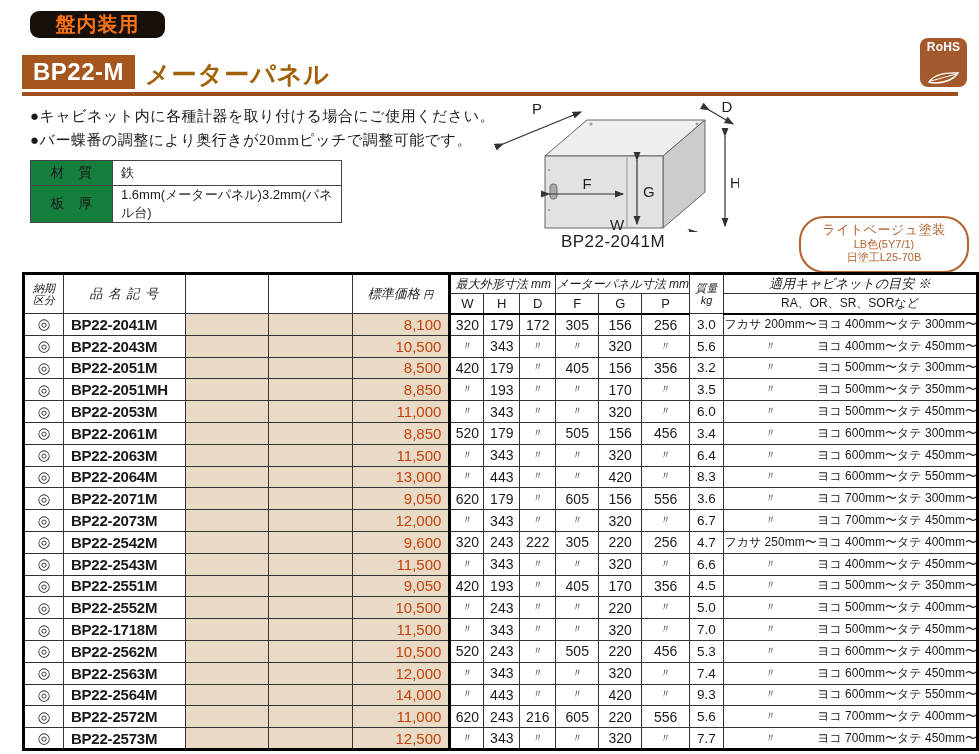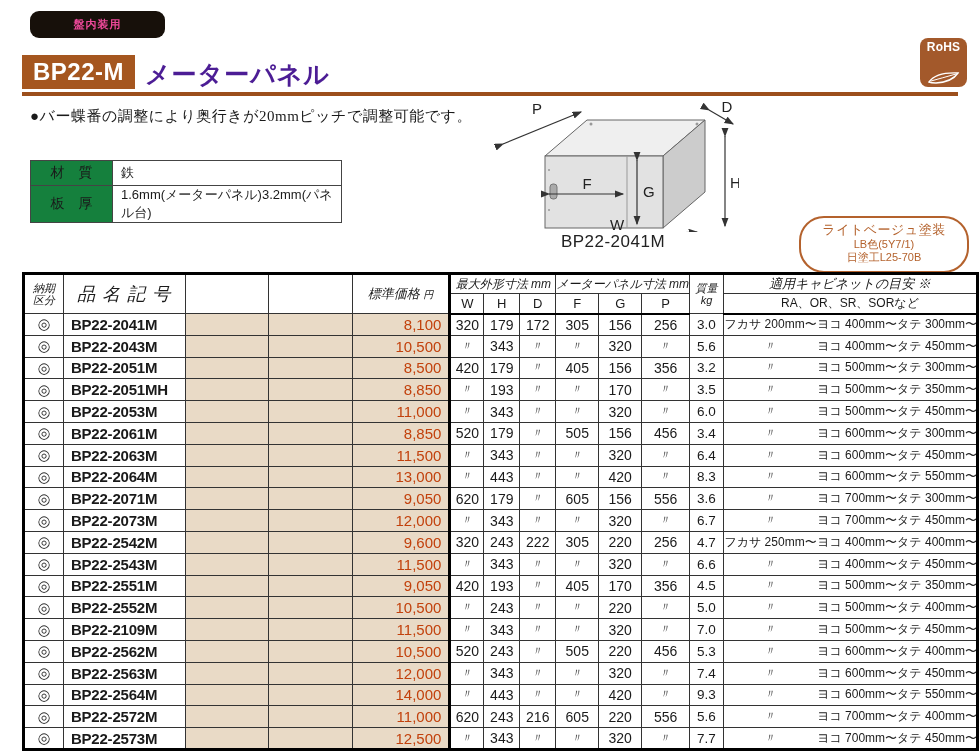--- a/index.html
+++ b/index.html
@@ -1,31 +1,31 @@
 <!DOCTYPE html>
 <html><head>
 <meta charset="utf-8">
 <style>
   * { margin:0; padding:0; box-sizing:border-box; }
   html,body { width:979px; height:754px; background:#fff; font-family:"Liberation Sans", sans-serif; color:#1a1a1a; }
   #page { position:relative; width:979px; height:754px; background:#fff; overflow:hidden; }
 
   
   .cat-badge { position:absolute; left:30px; top:11px; width:135px; height:27px; background:#17100a;
-    border-radius:9px; color:#ec4899; font-weight:bold; font-size:11px; display:flex; align-items:center; justify-content:center; letter-spacing:1px; }
+    border-radius:9px; color:#f97316; font-weight:bold; font-size:20px; display:flex; align-items:center; justify-content:center; letter-spacing:1px; }
 
   
   .rohs { position:absolute; left:920px; top:38px; width:47px; height:49px; background:#a3592b; border-radius:8px;
     display:flex; flex-direction:column; align-items:center; justify-content:center; gap:15px; }
   .rohs .rohs-txt { color:#fff; font-weight:bold; font-size:12px; letter-spacing:0.2px; }
 
   
   .model-box { position:absolute; left:22px; top:55px; height:34px; background:#a5561f; color:#fff;
     font-weight:bold; font-size:24px; display:flex; align-items:center; padding:16px 11px; letter-spacing:0.5px; }
-  .page-title { position:absolute; left:145px; top:58px; color:#4c1d95; font-size:25px; font-weight:bold; letter-spacing:1px; }
+  .page-title { position:absolute; left:145px; top:58px; color:#a16207; font-size:25px; font-weight:bold; letter-spacing:1px; }
   .title-rule { position:absolute; left:22px; top:92px; width:936px; height:4px; background:#9c4f1c; }
 
   
   .bullets { position:absolute; left:30px; top:104px; font-family:"Liberation Serif", serif; font-size:15px; }
   .bullets div { line-height:24px; letter-spacing:0.5px; }
 
   
   .spec-table { position:absolute; left:30px; top:160px; border-collapse:collapse; }
   .spec-table td { border:1px solid #444; height:25px; font-size:13px; }
   .spec-table td.lbl { width:82px; background:#15803d; text-align:center; font-size:14px; }
@@ -43,21 +43,21 @@
   .paint-note .l2, .paint-note .l3 { font-size:11px; line-height:13px; }
 
   
   .main-table-wrap { position:absolute; left:22px; top:272px; }
   table.main { border-collapse:collapse; table-layout:fixed; border:3px solid #000; }
   table.main th, table.main td { border:1px solid #333; overflow:hidden; white-space:nowrap; }
   table.main thead th { font-weight:normal; background:#fff; }
   table.main thead tr.h1 th { height:20px;font-style:italic; }
   table.main thead tr.h2 th { height:20px; border-bottom:2px solid #000; }
   th.delivery, th.mass { font-size:11px; line-height:12px; }
-  th.name-h { font-size:18px; letter-spacing:1px; }
+  th.name-h { font-size:13px; letter-spacing:1px; }
   th.price-h { font-size:13px; }
   th.price-h .unit { font-size:10px; }
   th.group-h { font-size:12px; }
   th.dim-h { font-size:13px; }
   th.cab-h { font-size:13px; }
   th.cabsub-h { font-size:12px; }
   td { height:21.8px; }
   td.delivery-c { text-align:center; font-size:15px; color:#333; }
   td.name-c { font-weight:bold; font-size:15px; padding-left:7px; letter-spacing:-0.2px; }
   td.beige { background:#e9dac6; }
@@ -84,20 +84,21 @@
       <path d="M3,13 Q10,3 32,4 Q26,13 10,14 Q5,14 3,13 Z" fill="none" stroke="#fff" stroke-width="1.4"></path>
       <path d="M5,12 Q16,9 30,5" fill="none" stroke="#fff" stroke-width="1"></path>
     </svg>
   </div>
 
   <div class="model-box">BP22-M</div>
   <div class="page-title">メーターパネル</div>
   <div class="title-rule"></div>
 
   <div class="bullets">
+    <div>●キャビネット内に各種計器を取り付ける場合にご使用ください。</div>
     <div>●バー蝶番の調整により奥行きが20mmピッチで調整可能です。</div>
   </div>
 
   <table class="spec-table">
     <tbody>
         <tr>
       <td class="lbl">材　質</td>
       <td class="val">鉄</td>
     </tr>
     <tr>
@@ -468,21 +469,21 @@
             <td class="kg-c">5.0</td>
             <td class="cab-c">
               <div class="cab-flex">
                 <span class="fukasa ditto">〃</span>
                 <span class="size">ヨコ 500mm〜タテ 400mm〜</span>
               </div>
             </td>
           </tr>
           <tr>
             <td class="delivery-c">◎</td>
-            <td class="name-c">BP22-2109M</td>
+            <td class="name-c">BP22-1718M</td>
             <td class="beige"></td>
             <td class="beige"></td>
             <td class="beige price-c">11,500</td>
             <td class="num-c thickL ditto">〃</td>
             <td class="num-c">343</td>
             <td class="num-c  ditto">〃</td>
             <td class="num-c  ditto">〃</td>
             <td class="num-c">320</td>
             <td class="num-c  ditto">〃</td>
             <td class="kg-c">7.0</td>

